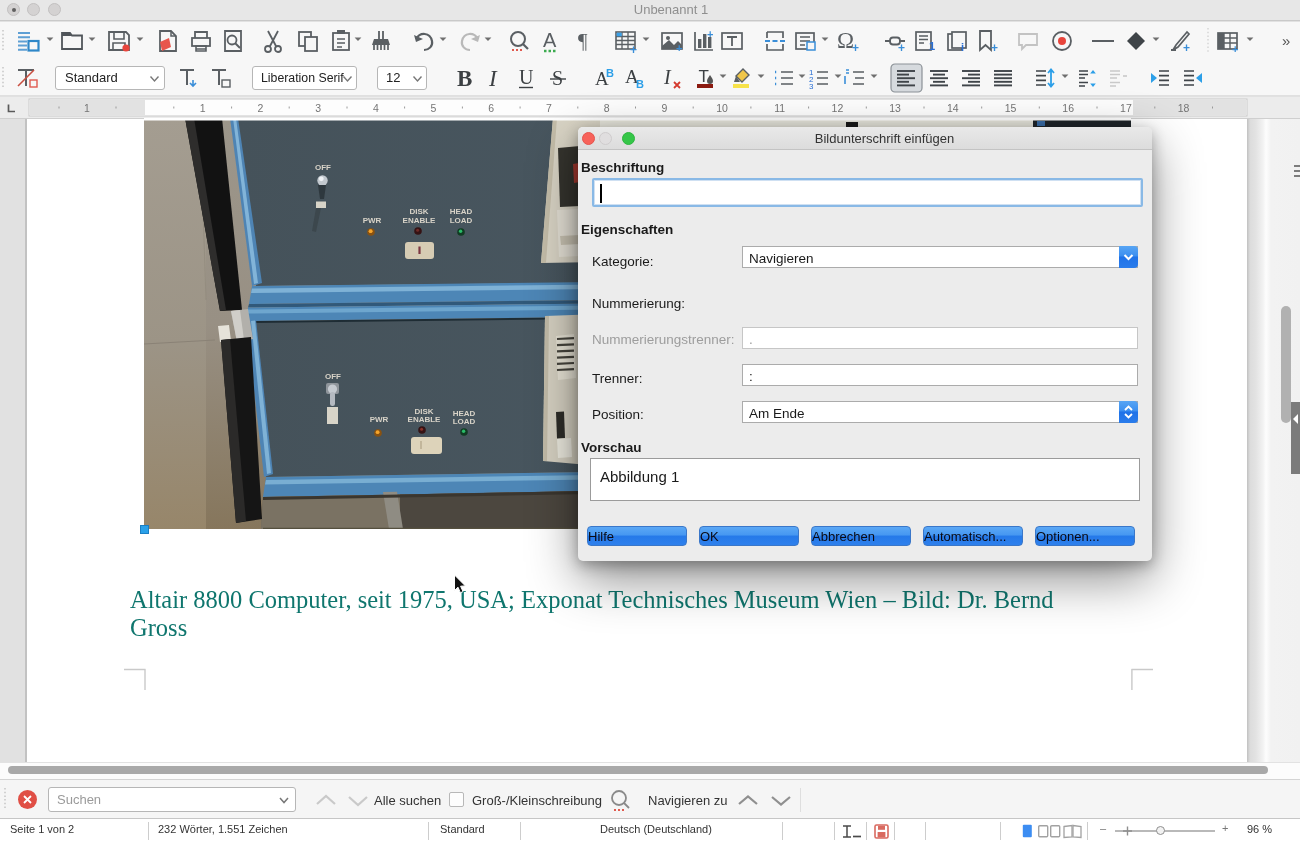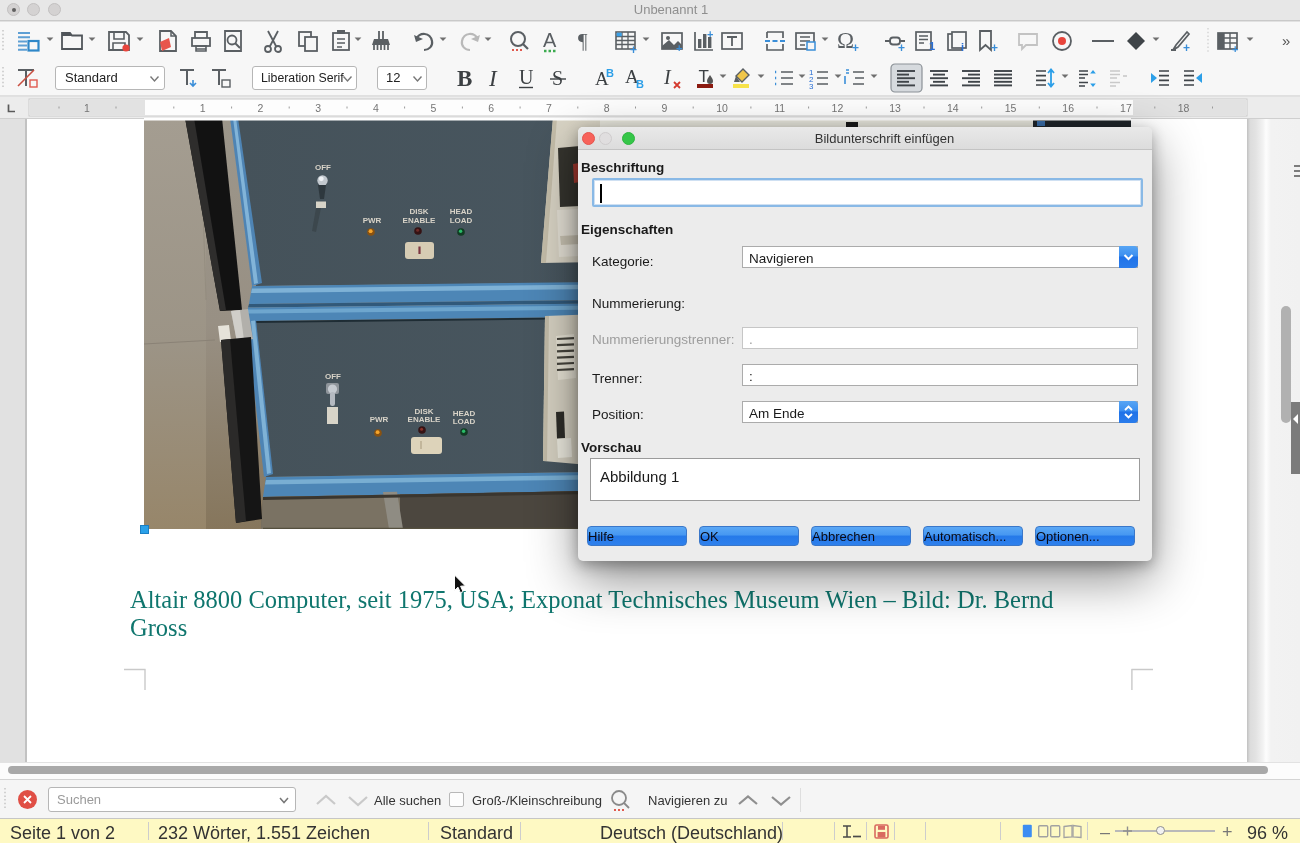--- a/index.html
+++ b/index.html
@@ -17,21 +17,21 @@
   
   #doc { left:0; top:119px; width:1262px; height:643px; background:#e1e1e1; }
   #page { position:absolute; left:25px; top:0; width:1222px; height:643px; background:#ffffff; border-left:2px solid #c2c2c2; }
   
   #vscroll { left:1247px; top:119px; width:53px; height:643px; background:linear-gradient(90deg,#c0c0c0 0px,#dcdcdc 3px,#e3e3e3 9px,#f2f2f2 16px,#fdfdfd 19px,#f2f2f2 24px,#f1f1f1 100%); }
   #hscroll { left:0; top:762px; width:1300px; height:17px; background:#fcfcfc; border-top:1px solid #e2e2e2;}
   #hthumb { position:absolute; left:8px; top:3px; width:1260px; height:8px; border-radius:4px; background:#a9a9a9; }
   
   #findbar { left:0; top:779px; width:1300px; height:39px; background:#f5f5f5; border-top:1px solid #d4d4d4; font-size:13px; color:#333; }
   
-  #statusbar { left:0; top:818px; width:1300px; height:25px; background:#fef9c3; border-top:1px solid #c6c6c6; font-size:18px; color:#333; }
+  #statusbar { left:0; top:818px; width:1300px; height:25px; background:#ffffff; border-top:1px solid #c6c6c6; font-size:11px; color:#333; }
   .sbsep { position:absolute; top:3px; width:1px; height:18px; background:#cdcdcd; }
   
   #dialog { left:578px; top:127px; width:574px; height:434px; background:#ececec; border-radius:5px;
             box-shadow:0 18px 50px rgba(0,0,0,.45), 0 4px 14px rgba(0,0,0,.30); }
   #dlgtitle { position:absolute; left:0; top:0; width:100%; height:23px; background:linear-gradient(#e9e9e9,#dcdcdc);
               border-bottom:1px solid #c3c3c3; border-radius:5px 5px 0 0; text-align:center;
               font-size:13px; color:#333; line-height:23px;padding-left:39px; }
   .dtl { position:absolute; top:5px; width:13px; height:13px; border-radius:50%; }
   .dlbl { position:absolute; font-size:13.5px; color:#1a1a1a; }
   .dbold { font-weight:bold; }

